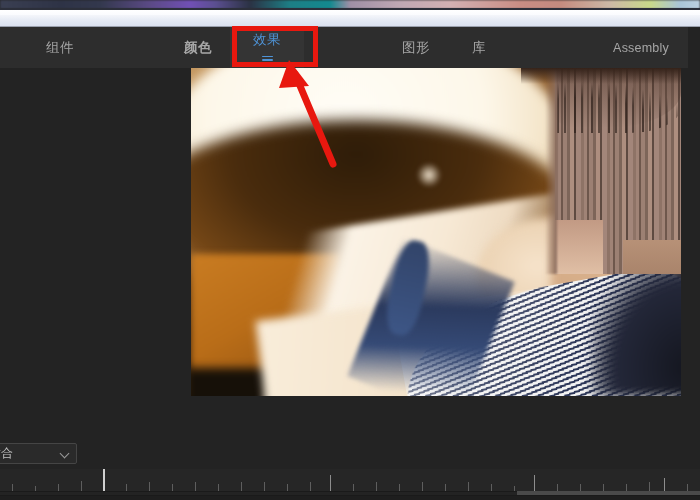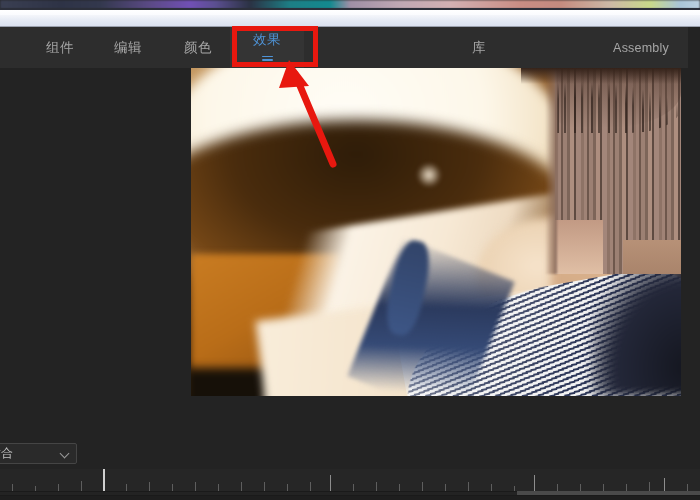--- a/index.html
+++ b/index.html
@@ -406,33 +406,33 @@
   <div class="top-strip"></div>
   <div class="top-strip-line"></div>
 
   <div class="chrome-band"></div>
   <div class="chrome-hilite"></div>
 
   <div class="menubar" id="menubar">
       <div class="menu-item" style="left: 32px; width: 56px;">
         <span>组件</span>
       </div>
-      <div class="menu-item" style="left: 100px; width: 56px;">
-        <span>编辑</span>
-      </div>
-      <div class="menu-item" style="left: 170px; width: 56px;">
+      <div class="menu-item" style="left: 170px; width: 56px; font-weight: bold;">
         <span>颜色</span>
       </div>
       <div class="menu-item active-wrap" style="left: 230px; width: 74px; flex-direction: column;">
         <span>效果</span>
         <span class="hamburger-icon">
           <i></i>
           <i></i>
           <i></i>
         </span>
+      </div>
+      <div class="menu-item" style="left: 388px; width: 56px;">
+        <span>图形</span>
       </div>
       <div class="menu-item" style="left: 458px; width: 42px;">
         <span>库</span>
       </div>
       <div class="menu-item latin" style="left: 600px; width: 82px;">
         <span>Assembly</span>
       </div>
     </div>
 
   <div class="canvas-area">

